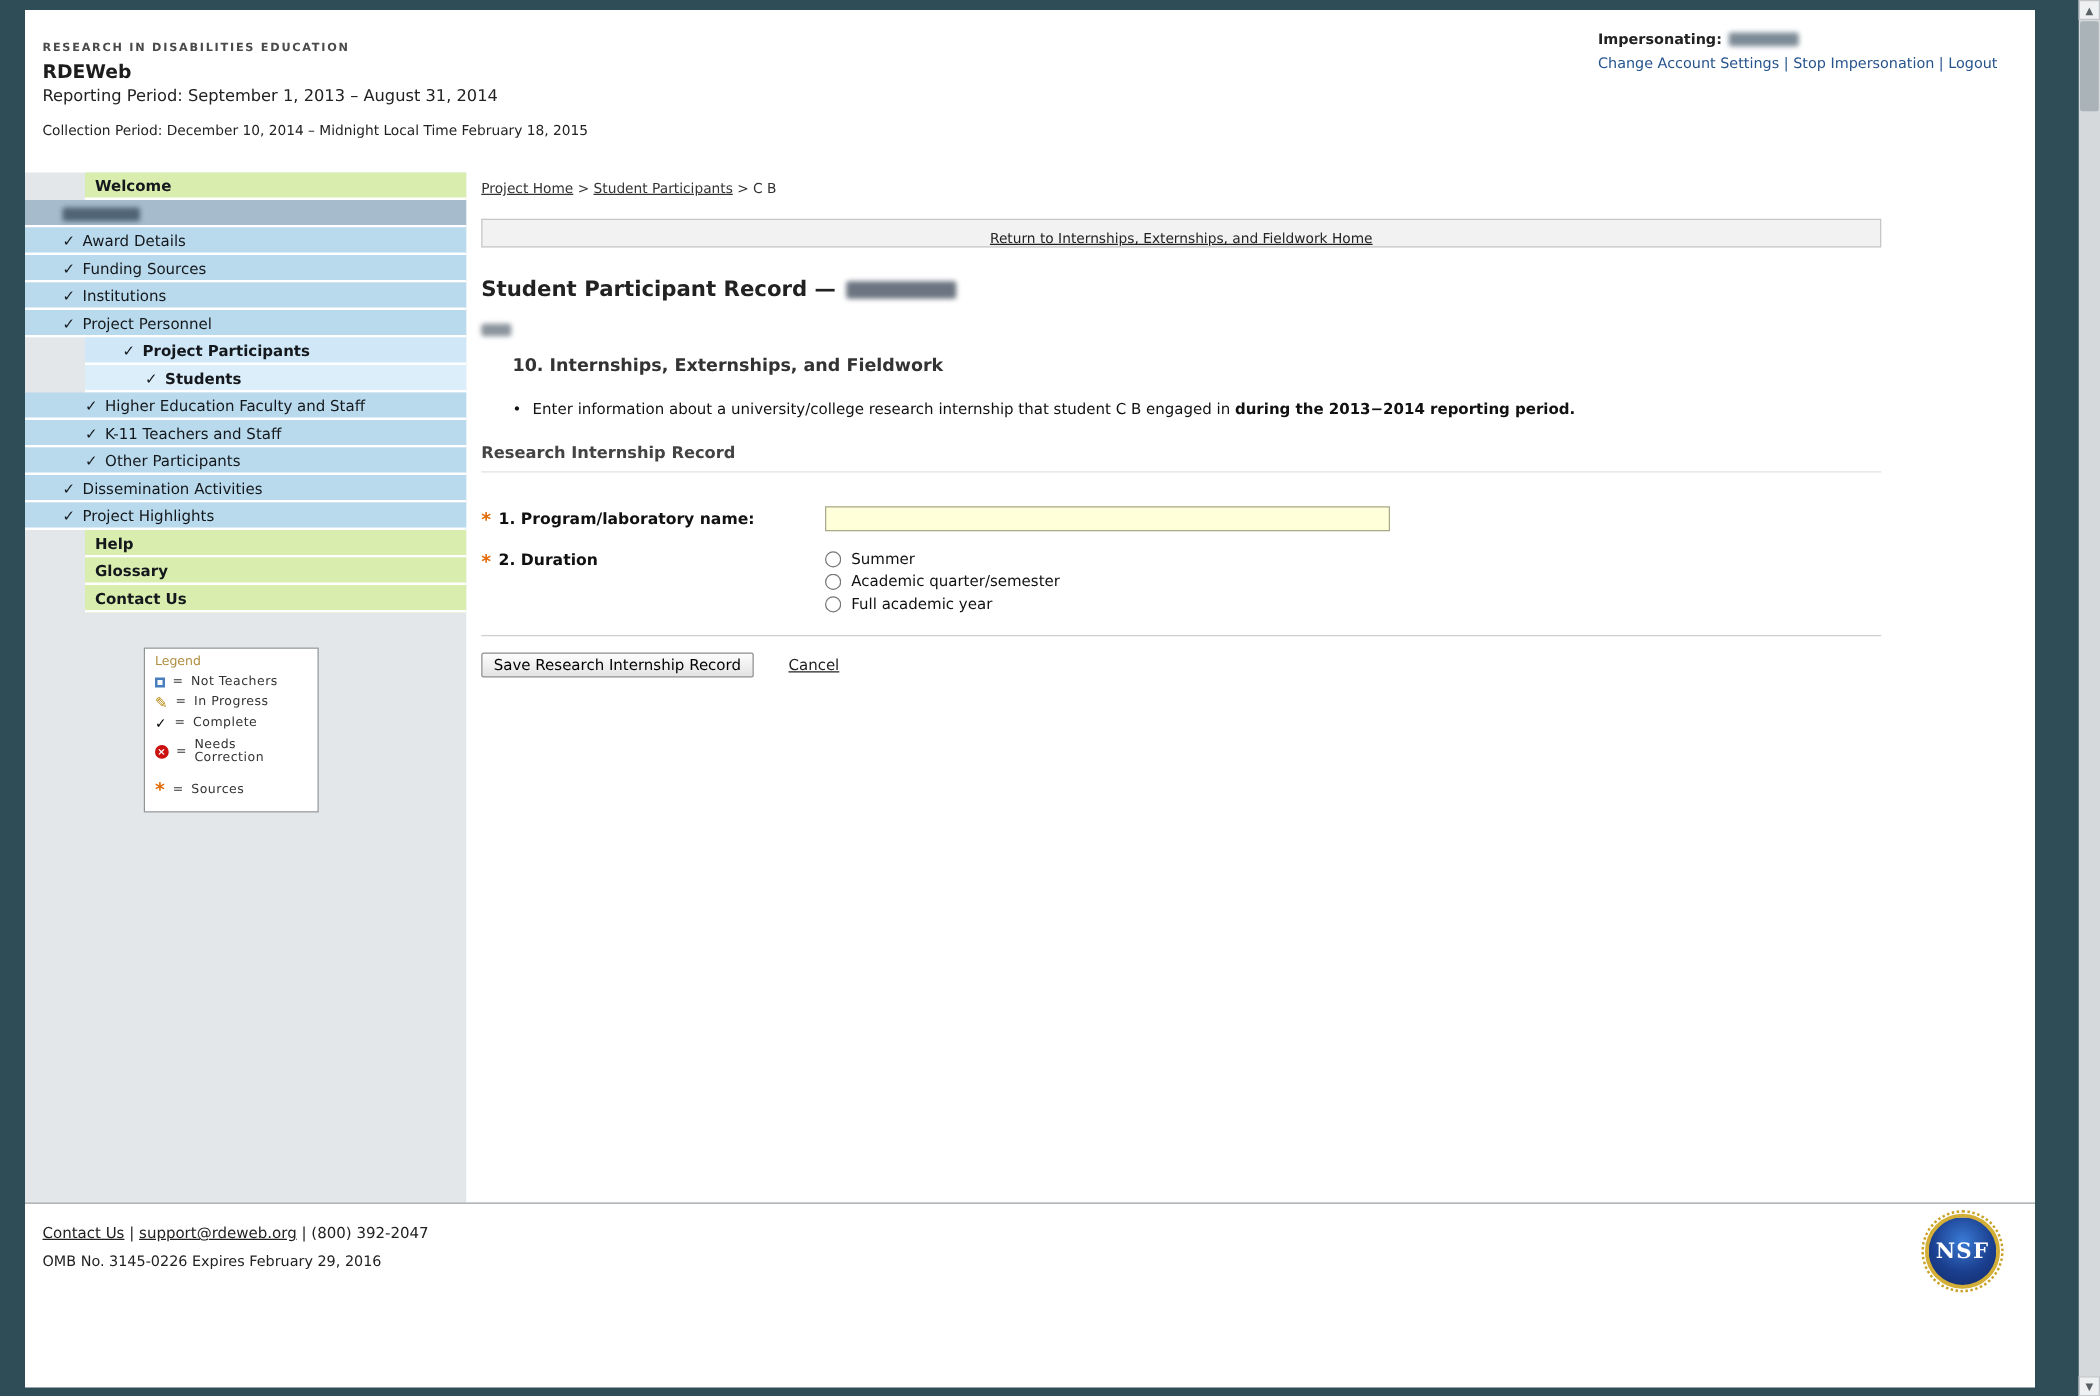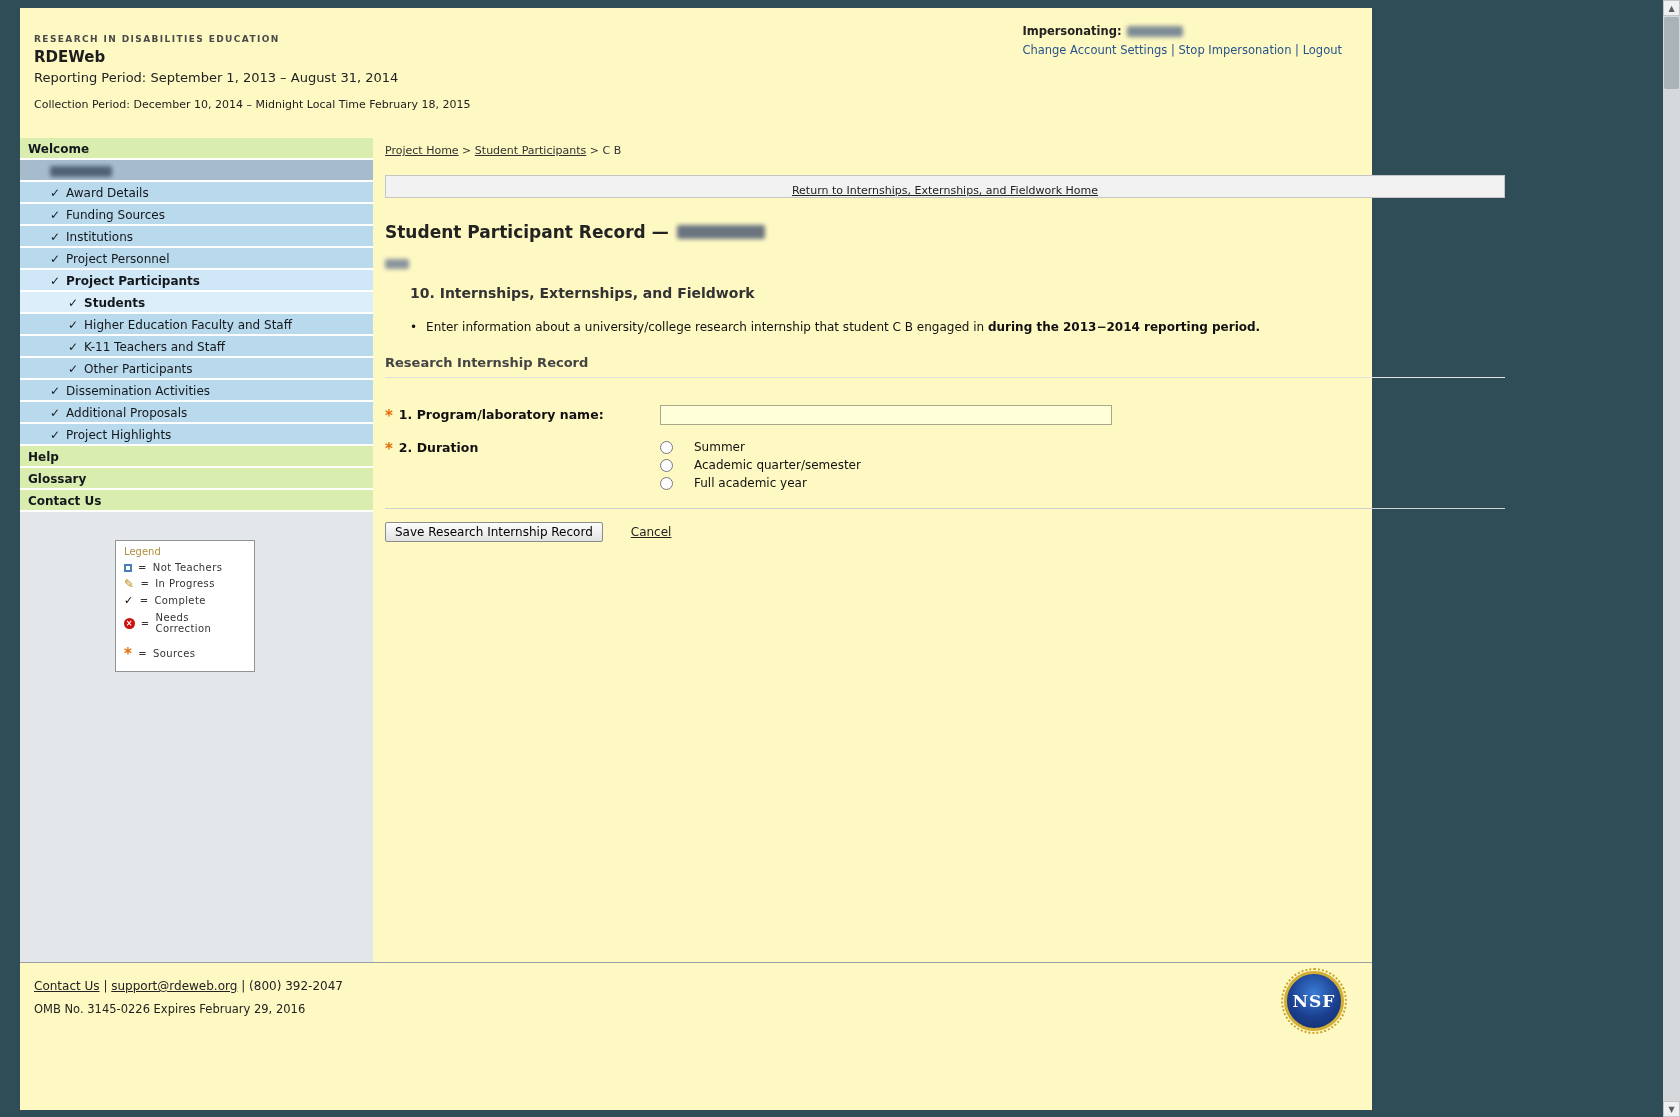--- a/index.html
+++ b/index.html
@@ -14,22 +14,22 @@
 
   
   .scrollbar { position:absolute; right:0; top:0; width:17px; height:1117px; background:#d5d9db; z-index:9; }
   .sb-arrow { height:16px; width:17px; background:#eef0f1; border:1px solid #c2c6c8; color:#5a6166; font-size:8px; display:flex; align-items:center; justify-content:center; }
   .sb-arrow.down { position:absolute; bottom:0; left:0; }
   .sb-thumb { position:absolute; top:17px; left:1px; width:15px; height:72px; background:#aab3b8; border-radius:2px; }
 
   
   .page {
     position:absolute; left:20px; top:8px;
-    width:1352px; height:1102px;
-    background:#fef9c3;
+    width:1608px; height:1102px;
+    background:#ffffff;
     display:flex; flex-direction:column;
   }
 
   
   .page-header { position:relative; height:130px; flex-shrink:0; padding:26px 30px 0 14px; }
   .eyebrow { font-size:9px; letter-spacing:1.4px; color:#4a4a4a; font-weight:bold; }
   .app-title { font-size:15px; font-weight:bold; color:#1d1d1d; margin-top:4px; }
   .reporting { font-size:13px; color:#222; margin-top:4px; }
   .collection { font-size:11px; color:#222; margin-top:13px; }
   .header-right { position:absolute; top:16px; right:30px; text-align:right; font-size:11.5px; }
@@ -48,21 +48,21 @@
   
   .body-row { display:flex; flex:1; min-height:0; }
 
   
   .sidebar { width:353px; flex-shrink:0; background:#e4e7e9; }
   .sb-item { height:22px; line-height:22px; font-size:12px; color:#14181c;
              border-bottom:2px solid #ffffff; white-space:nowrap; overflow:hidden; cursor:pointer; }
   .sb-item.lvl0 { padding-left:8px; }
   .sb-item.lvl1 { padding-left:30px; }
   .sb-item.lvl2 { padding-left:48px; }
-  .sb-item.bold { font-weight:bold; }
+  .sb-item.bold { font-weight:bold;margin-left:48px; }
   .sb-item.green { background:#d9edae; font-weight:bold; }
   .sb-item.blue  { background:#b9d9ec; }
   .sb-item.slate { background:#a6bccd; }
   .sb-item.sel   { background:#cfe7f6; }
   .sb-item.sel2  { background:#ddeefb; }
   .sb-item .check { font-weight:bold; margin-right:6px; }
 
   
   .legend { margin:28px 0 0 95px; width:140px; background:#ffffff; border:1px solid #8f9597;
             padding:5px 8px 12px 8px; font-size:10px; color:#333; }
@@ -102,21 +102,21 @@
   .rir-heading { margin-top:21px; font-size:13px; font-weight:bold; color:#444;
                  padding-bottom:7px; border-bottom:1px solid #e2e2e2; }
 
   .form { margin-top:27px; }
   .form-row { display:flex; margin-bottom:13px; align-items:flex-start; }
   .form-label { width:275px; font-weight:bold; font-size:12.5px; color:#111; padding-top:2px; flex-shrink:0; }
   .req { color:#e36c0a; font-weight:bold; font-size:15px; margin-right:6px; vertical-align:-2px; }
   .text-input { width:452px; height:20px; background:#ffffd9; border:1px solid #a8a88a;
                 font-family:inherit; font-size:12px; padding:0 4px; }
   .radio-group { display:flex; flex-direction:column; }
-  .radio-row { display:flex; align-items:center; gap:21px; font-size:12px; color:#111;
+  .radio-row { display:flex; align-items:center; gap:8px; font-size:12px; color:#111;
                height:18px; cursor:pointer; }
   .radio-row input[type=radio] { width:13px; height:13px; margin:0; }
 
   .divider { border-top:1px solid #cfcfcf; margin-top:16px; }
   .actions { margin-top:13px; display:flex; align-items:center; gap:28px; }
   .save-btn { font-family:inherit; font-size:12px; color:#000; padding:2px 9px;
               background:linear-gradient(#fdfdfd,#e3e3e3); border:1px solid #8c8c8c;
               border-radius:2px; cursor:pointer; }
   .cancel-link { font-size:12px; color:#222; text-decoration:underline; cursor:pointer; }
 
@@ -167,21 +167,20 @@
           <div class="sb-item lvl1 blue"><span class="check">✓</span><span>Award Details</span></div>
           <div class="sb-item lvl1 blue"><span class="check">✓</span><span>Funding Sources</span></div>
           <div class="sb-item lvl1 blue"><span class="check">✓</span><span>Institutions</span></div>
           <div class="sb-item lvl1 blue"><span class="check">✓</span><span>Project Personnel</span></div>
           <div class="sb-item lvl1 sel bold"><span class="check">✓</span><span>Project Participants</span></div>
           <div class="sb-item lvl2 sel2 bold"><span class="check">✓</span><span>Students</span></div>
           <div class="sb-item lvl2 blue"><span class="check">✓</span><span>Higher Education Faculty and Staff</span></div>
           <div class="sb-item lvl2 blue"><span class="check">✓</span><span>K-11 Teachers and Staff</span></div>
           <div class="sb-item lvl2 blue"><span class="check">✓</span><span>Other Participants</span></div>
           <div class="sb-item lvl1 blue"><span class="check">✓</span><span>Dissemination Activities</span></div>
-          <div class="sb-item lvl1 blue"><span class="check">✓</span><span>Additional Proposals</span></div>
           <div class="sb-item lvl1 blue"><span class="check">✓</span><span>Project Highlights</span></div>
           <div class="sb-item lvl0 green bold"><span>Help</span></div>
           <div class="sb-item lvl0 green bold"><span>Glossary</span></div>
           <div class="sb-item lvl0 green bold"><span>Contact Us</span></div>
         </nav>
       <div class="legend">
         <div class="legend-title">Legend</div>
         <div id="legend-items">
             <div class="legend-row">
               <span class="icon-square"></span>

